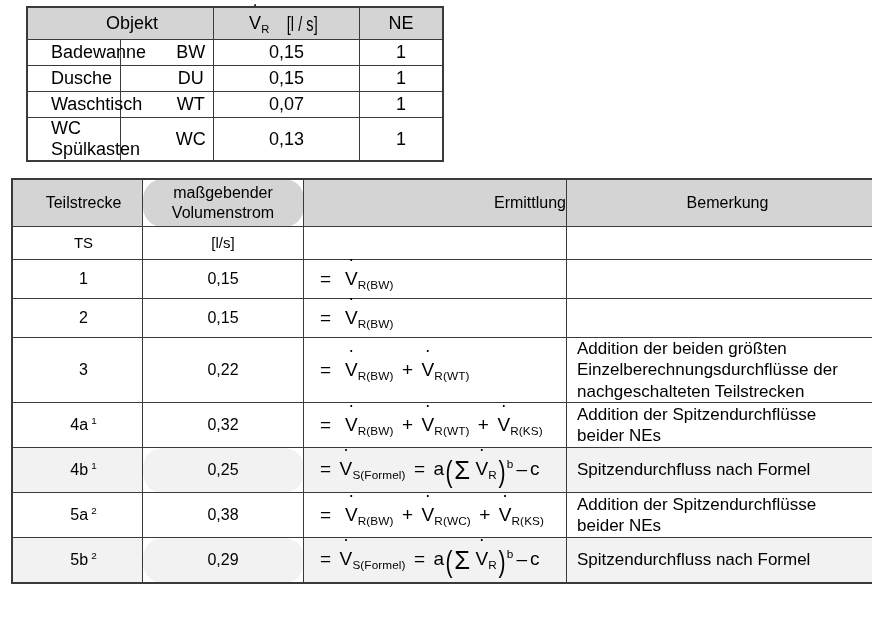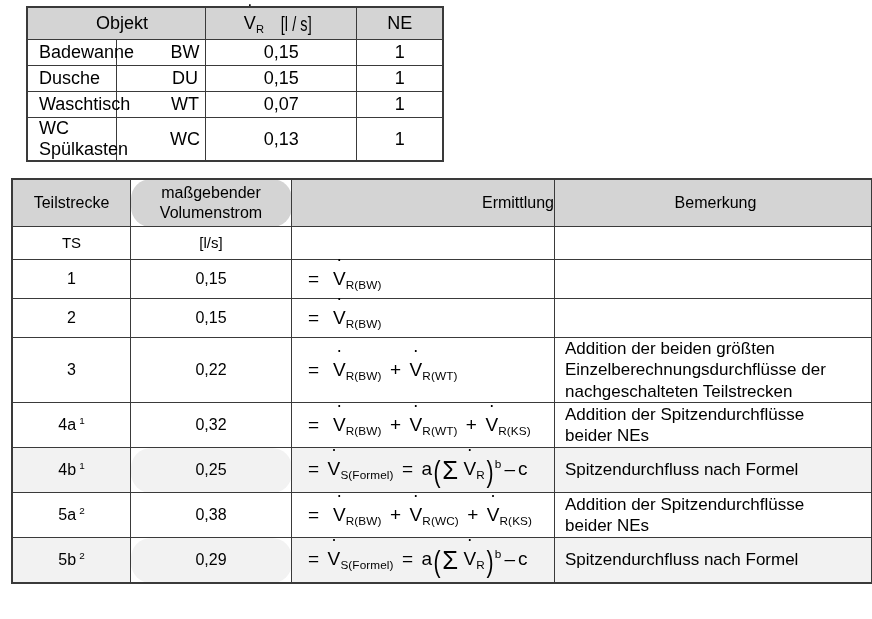--- a/index.html
+++ b/index.html
@@ -45,39 +45,39 @@
     width: 418px;
     border: 2px solid #3a3a3a;
   }
   #objects-table td {
     height: 25px;
     font-size: 18px;
   }
   #objects-table thead td {
     height: 31px;
   }
-  #objects-table .c-name  { width: 140px; padding-left: 11px; }
+  #objects-table .c-name  { width: 140px; padding-left: 23px; }
   #objects-table .c-abbr  { width: 75px; padding-left: 48px; }
   #objects-table .c-flow  { width: 128px; }
   #objects-table .c-ne    { width: 72px; }
 
   
   #sections-table-wrap {
     position: absolute;
     left: 11px;
     top: 178px;
   }
   #sections-table {
     width: 852px;
     border: 2px solid #3a3a3a;
   }
   #sections-table td {
     font-size: 16px;
   }
-  #sections-table .c-ts     { width: 117px; }
+  #sections-table .c-ts     { width: 117px; padding-left: 12px; }
   #sections-table .c-vol    { width: 160px; border-radius: 20px; }
   #sections-table .c-erm    { width: 262px; padding-left: 13px; }
   #sections-table .c-bem    { width: 311px; padding-left: 10px; }
   #sections-table thead td {
     height: 46px;
     text-align: center;
     line-height: 1.25;
     font-size: 16px;
     padding-left: 0;
   }

